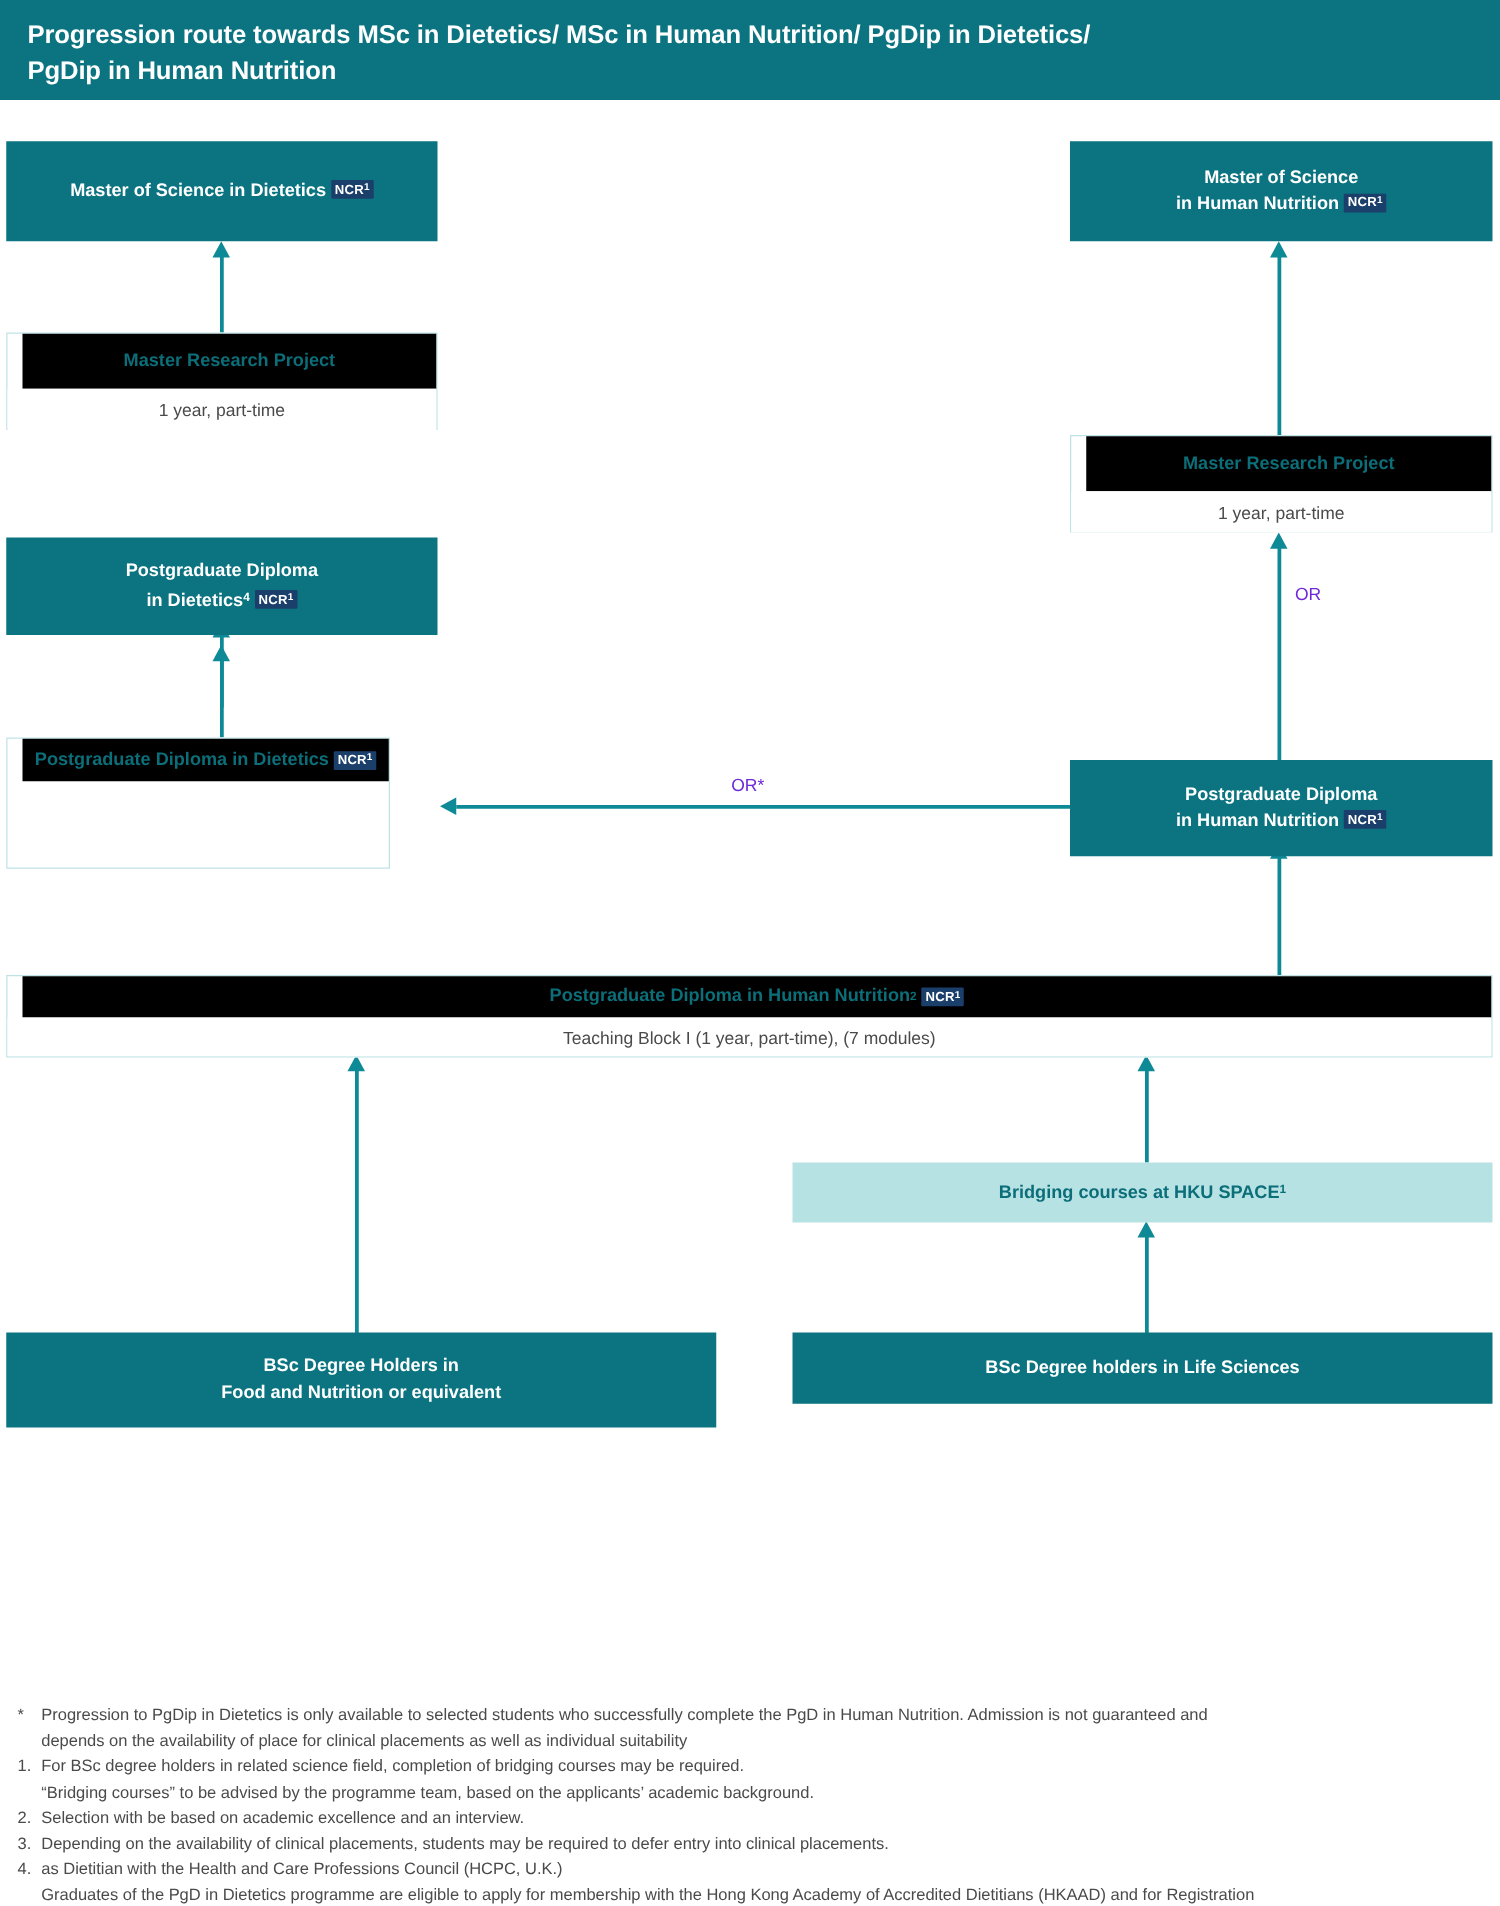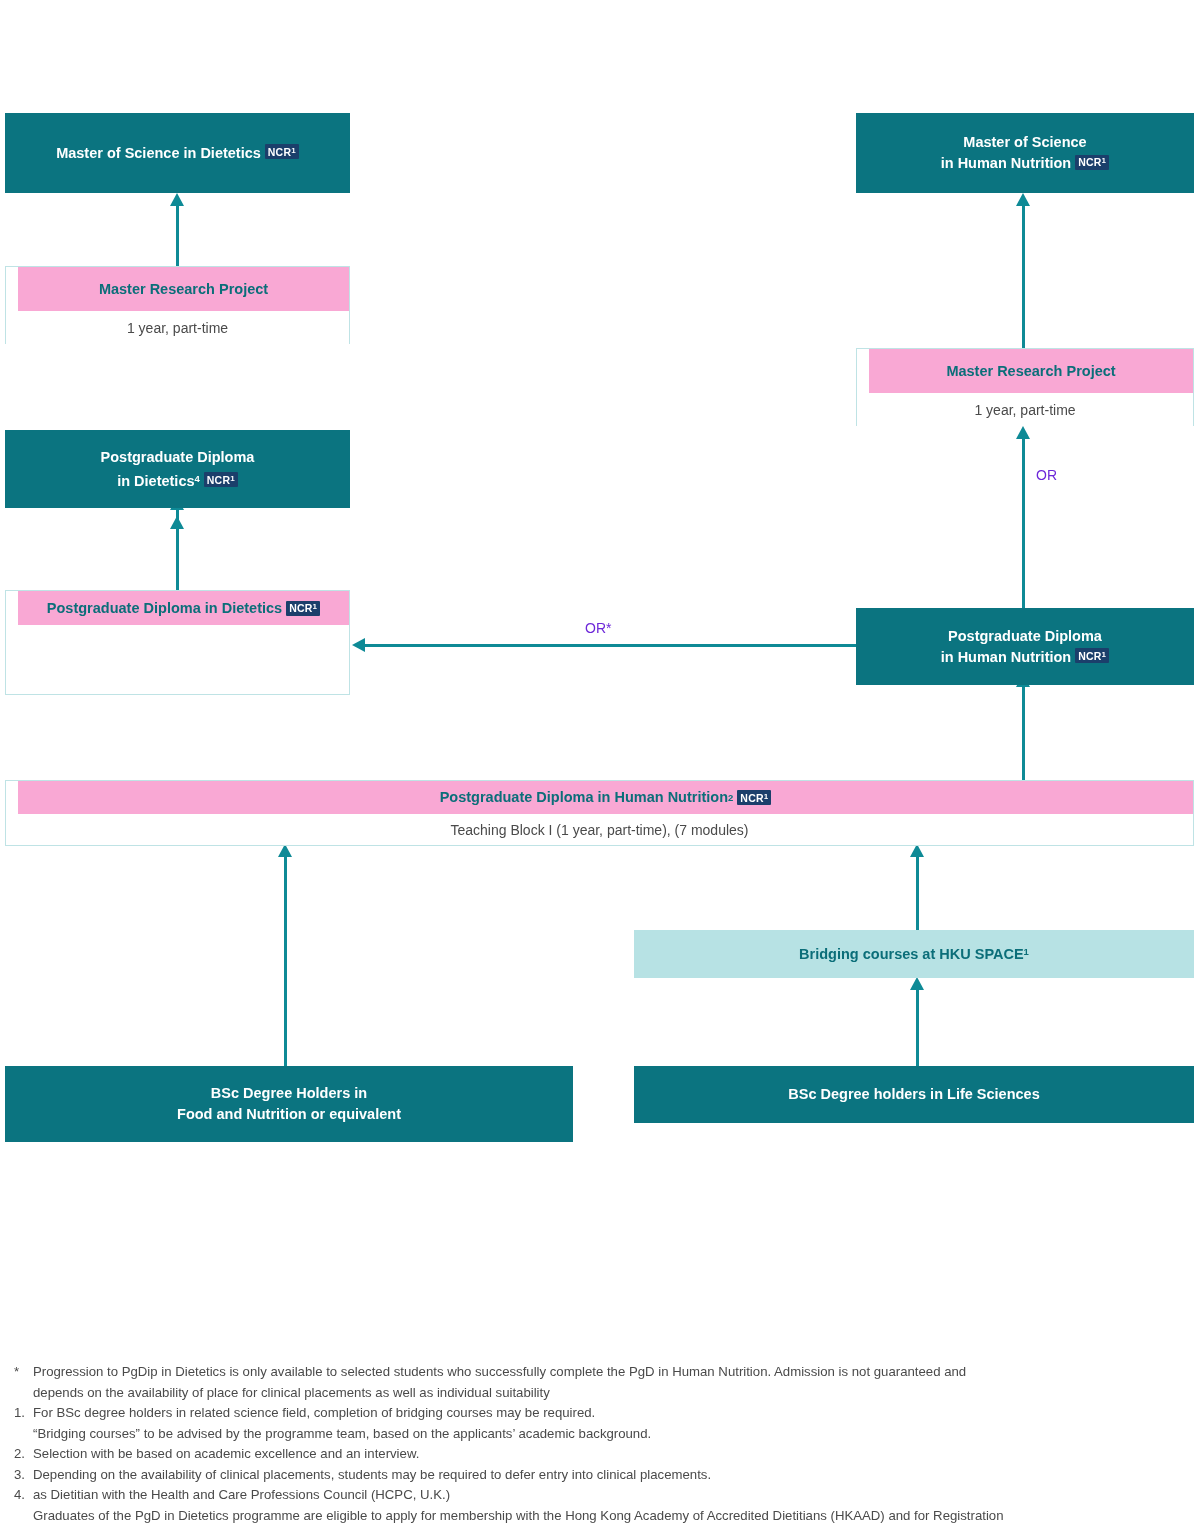--- a/index.html
+++ b/index.html
@@ -41,21 +41,21 @@
     display:flex;
     align-items:center;
     justify-content:center;
     text-align:center;
     line-height:21px;
     font-size:14.5px;
   }
 
   .panel{ border:1px solid #bfe3e5; background:#ffffff; }
   .panel .phead{
-    background:#f9a8d4;
+    background:#000000;
     color:#0b6e79;
     font-weight:bold;
     text-align:left;
     font-size:14.5px;
     line-height:19px;
     display:flex;
     align-items:center;
     justify-content:center;
     height:44px;
     margin-left:12px;
@@ -137,20 +137,24 @@
   .note{ display:flex; margin-bottom:0px; }
   .note .mk{ width:19px; flex:0 0 19px; text-align:left; }
   .note .tx{ flex:1; }
   .note .tx .cont{ display:block; }
 </style>
 </head>
 <body>
 
 <div id="page">
 
+  <div class="title-bar">
+    <div>Progression route towards MSc in Dietetics/ MSc in Human Nutrition/ PgDip in Dietetics/</div>
+    <div>PgDip in Human Nutrition</div>
+  </div>
 
   <div class="vline" style="left:176px; top:205px; height:62px;"></div>
   <div class="arrow-up" style="left:170px; top:193px;"></div>
 
   <div class="vline" style="left:176px; top:508px; height:58px;"></div>
   <div class="arrow-up" style="left:170px; top:497px;"></div>
 
   <div class="vline" style="left:176px; top:528px; height:62px;"></div>
   <div class="arrow-up" style="left:170px; top:516px;"></div>
 
@@ -200,21 +204,21 @@
     <div class="pbody" style="height:33px;">1 year, part-time</div>
   </div>
 
   <div class="node solid" style="left:5px; top:430px; width:345px; height:78px;">
     <span>
       <span>Postgraduate Diploma</span><br>
       <span>in Dietetics</span><sup class="fn">4</sup><span class="ncr"><span>NCR</span><sup>1</sup></span>
     </span>
   </div>
 
-  <div class="node panel" style="left:5px; top:590px; width:345px; height:105px;">
+  <div class="node panel" style="left:5px; top:590px; width:307px; height:105px;">
     <div class="phead" style="height:34px;">
       <span>Postgraduate Diploma in Dietetics</span>
         <span class="ncr"><span>NCR</span><sup>1</sup></span>
     </div>
   </div>
 
   <div class="node solid" style="left:856px; top:608px; width:338px; height:77px;">
     <span>
       <span>Postgraduate Diploma</span><br>
       <span>in Human Nutrition</span><span class="ncr"><span>NCR</span><sup>1</sup></span>

